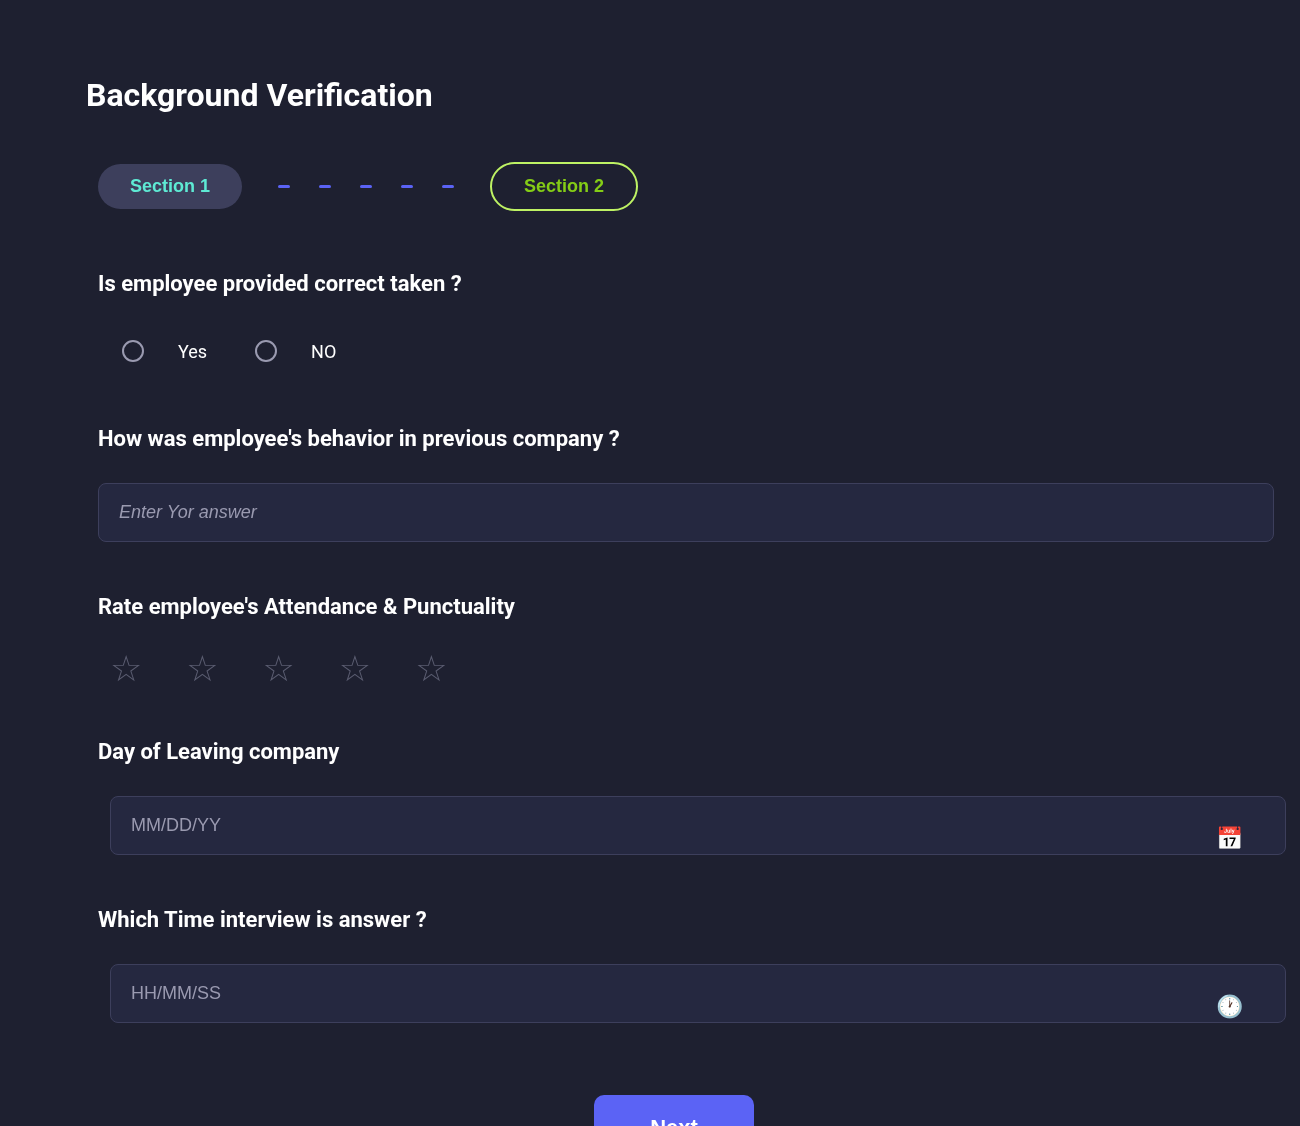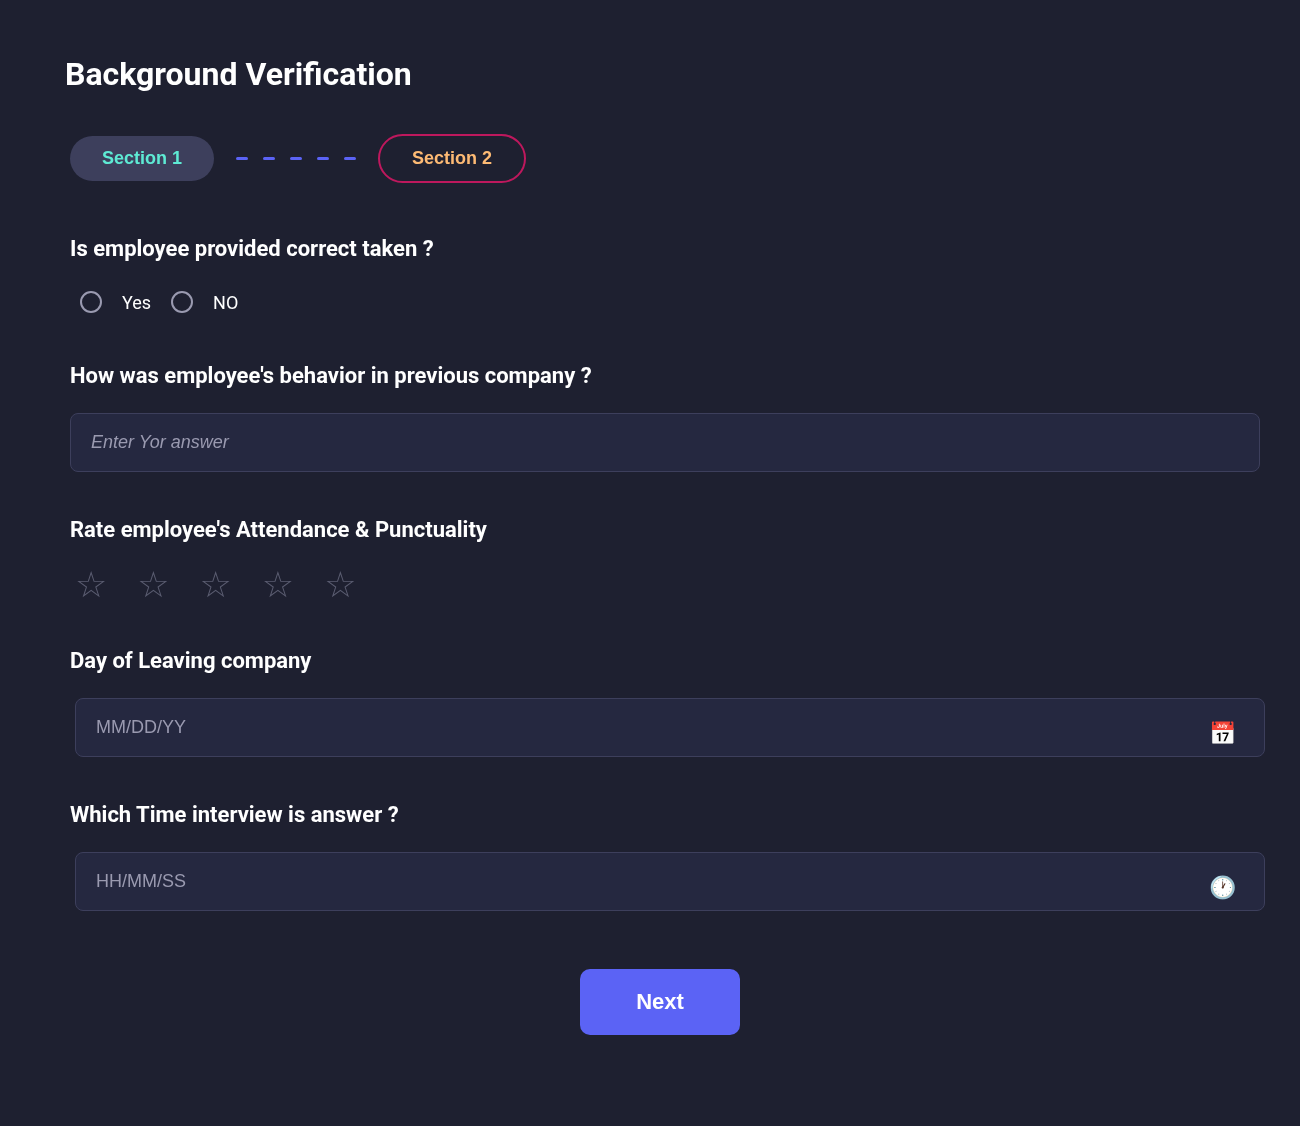--- a/index.html
+++ b/index.html
@@ -1,17 +1,17 @@
 <!DOCTYPE html>
 <html><head>
   <meta charset="utf-8">
   <style>
     * {
       box-sizing: border-box;
-      margin: 5px;
+      margin: 12px;
       padding: 0;
     }
 
     body {
       background-color: #1e2030;
       color: #ffffff;
       font-family: -apple-system, BlinkMacSystemFont, 'Segoe UI', Roboto, sans-serif;
       width: 1300px;
       min-height: 1126px;
       padding: 40px 50px;
@@ -42,22 +42,22 @@
     }
 
     .section-btn.active {
       background-color: #3d3f5c;
       color: #5eead4;
       border: none;
     }
 
     .section-btn.inactive {
       background-color: transparent;
-      color: #fdba74;
-      border: 2px solid #be185d;
+      color: #84cc16;
+      border: 2px solid #bef264;
     }
 
     .section-divider {
       display: flex;
       align-items: center;
       gap: 5px;
       margin: 0 12px;
     }
 
     .dash {

